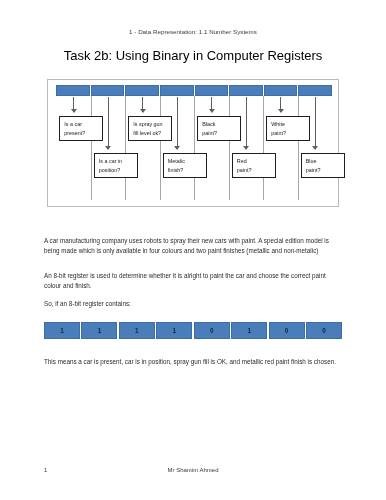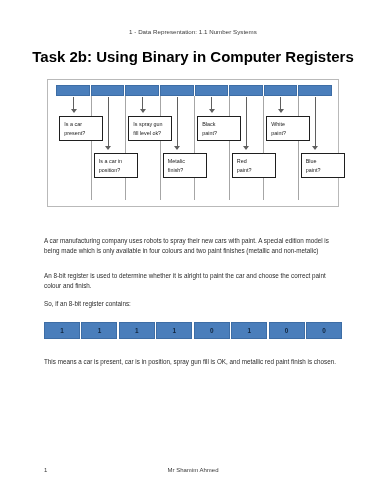--- a/index.html
+++ b/index.html
@@ -33,22 +33,22 @@
     color: #3a3a3a;
     letter-spacing: 0.02px;
   }
 
   .doc-title {
     position: absolute;
     top: 48px;
     left: 0;
     width: 386px;
     text-align: center;
-    font-size: 15px;
-    font-weight: bold;
+    font-size: 13px;
+    font-weight: normal;
     color: #000000;
   }
 
   
   .diagram-frame {
     position: absolute;
     left: 47px;
     top: 79px;
     width: 292px;
     height: 128px;

